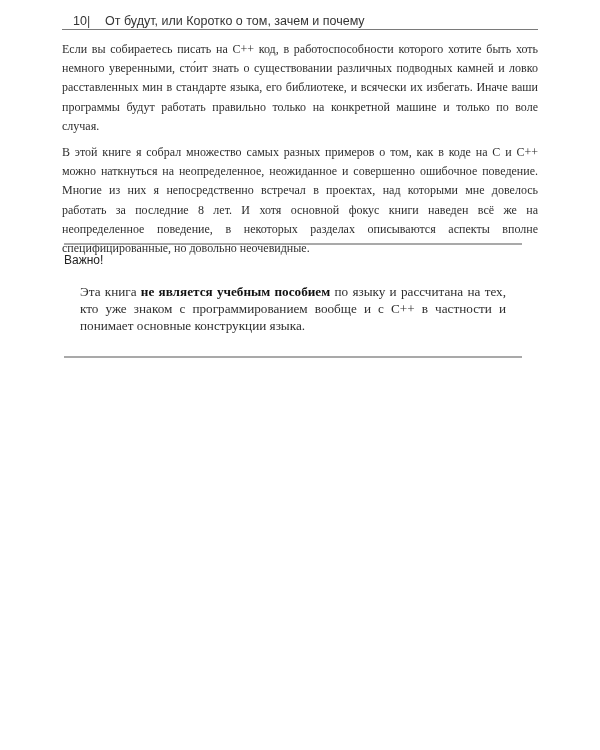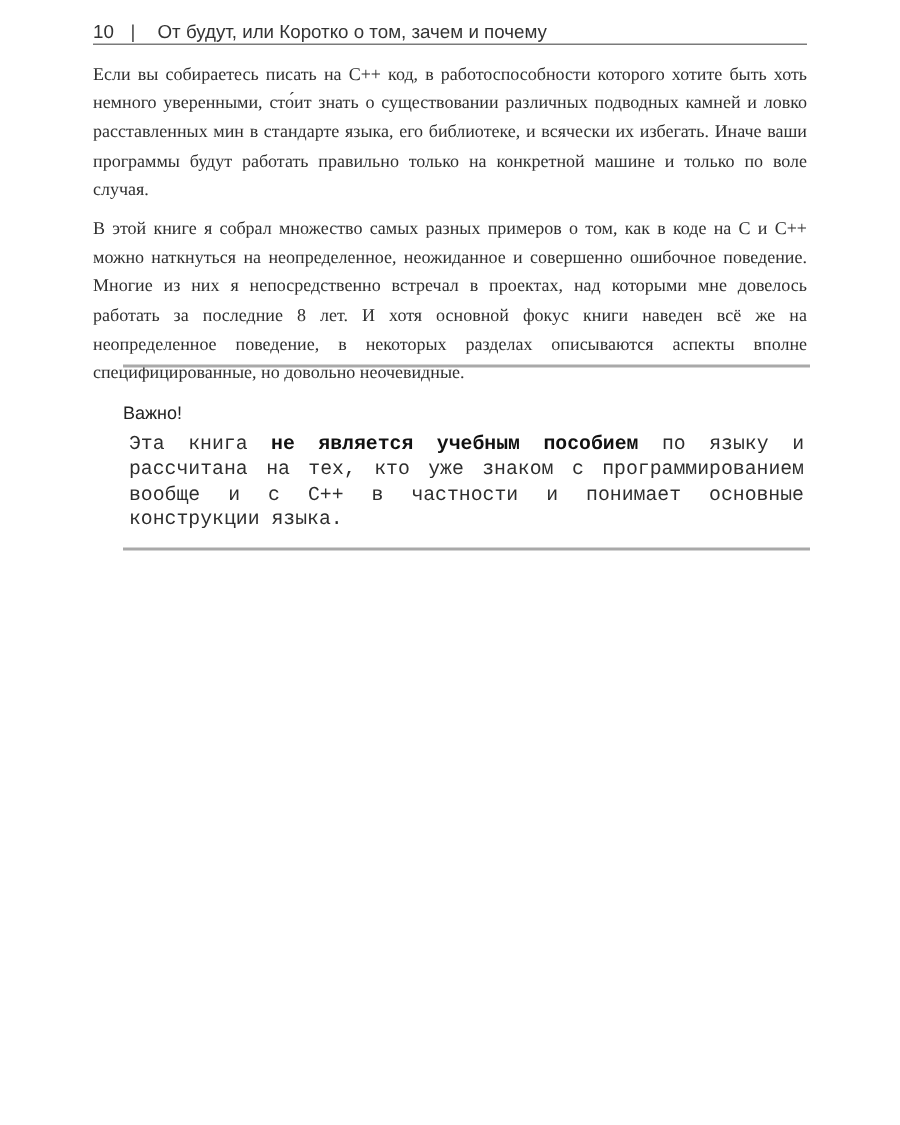--- a/index.html
+++ b/index.html
@@ -29,20 +29,21 @@
       font-family: "Liberation Sans", sans-serif;
       font-size: 12.5px;
       line-height: 16px;
       color: #333333;
       white-space: nowrap;
     }
     .running-head .page-number {
       font-weight: normal;
       display: inline-block;
       width: 25px;
+      text-align: right;
     }
     .running-head .separator {
       display: inline-block;
       width: 18px;
       color: #444;
     }
     .body-text {
       position: absolute;
       left: 0;
       top: 40px;
@@ -51,41 +52,41 @@
       font-size: 12px;
       line-height: 19.2px;
       color: #2e2e2e;
       text-align: justify;
     }
     .body-text p {
       margin: 0 0 7px 0;
     }
     .note-box {
       position: absolute;
-      left: 20px;
+      left: 2px;
       top: 243px;
       width: 458px;
       border-top: 2px solid #a9a9a9;
       border-bottom: 2px solid #a9a9a9;
-      padding: 22px 0 6px 0;
+      padding: 7px 0 6px 0;
     }
     .note-title {
       font-family: "Liberation Sans", sans-serif;
       font-size: 12px;
       line-height: 16px;
       color: #222;
       margin: 0 0 5px 0;
     }
     .note-text {
-      font-family: Liberation Mono, monospace;
+      font-family: Liberation Serif, serif;
       font-size: 13.2px;
       line-height: 16.8px;
       color: #2e2e2e;
       text-align: justify;
-      margin: 4px;
+      margin: 16px;
     }
     .note-text b {
       font-weight: bold;
       color: #111;
     }
   </style>
 </head>
 <body>
 
 <div class="page">

